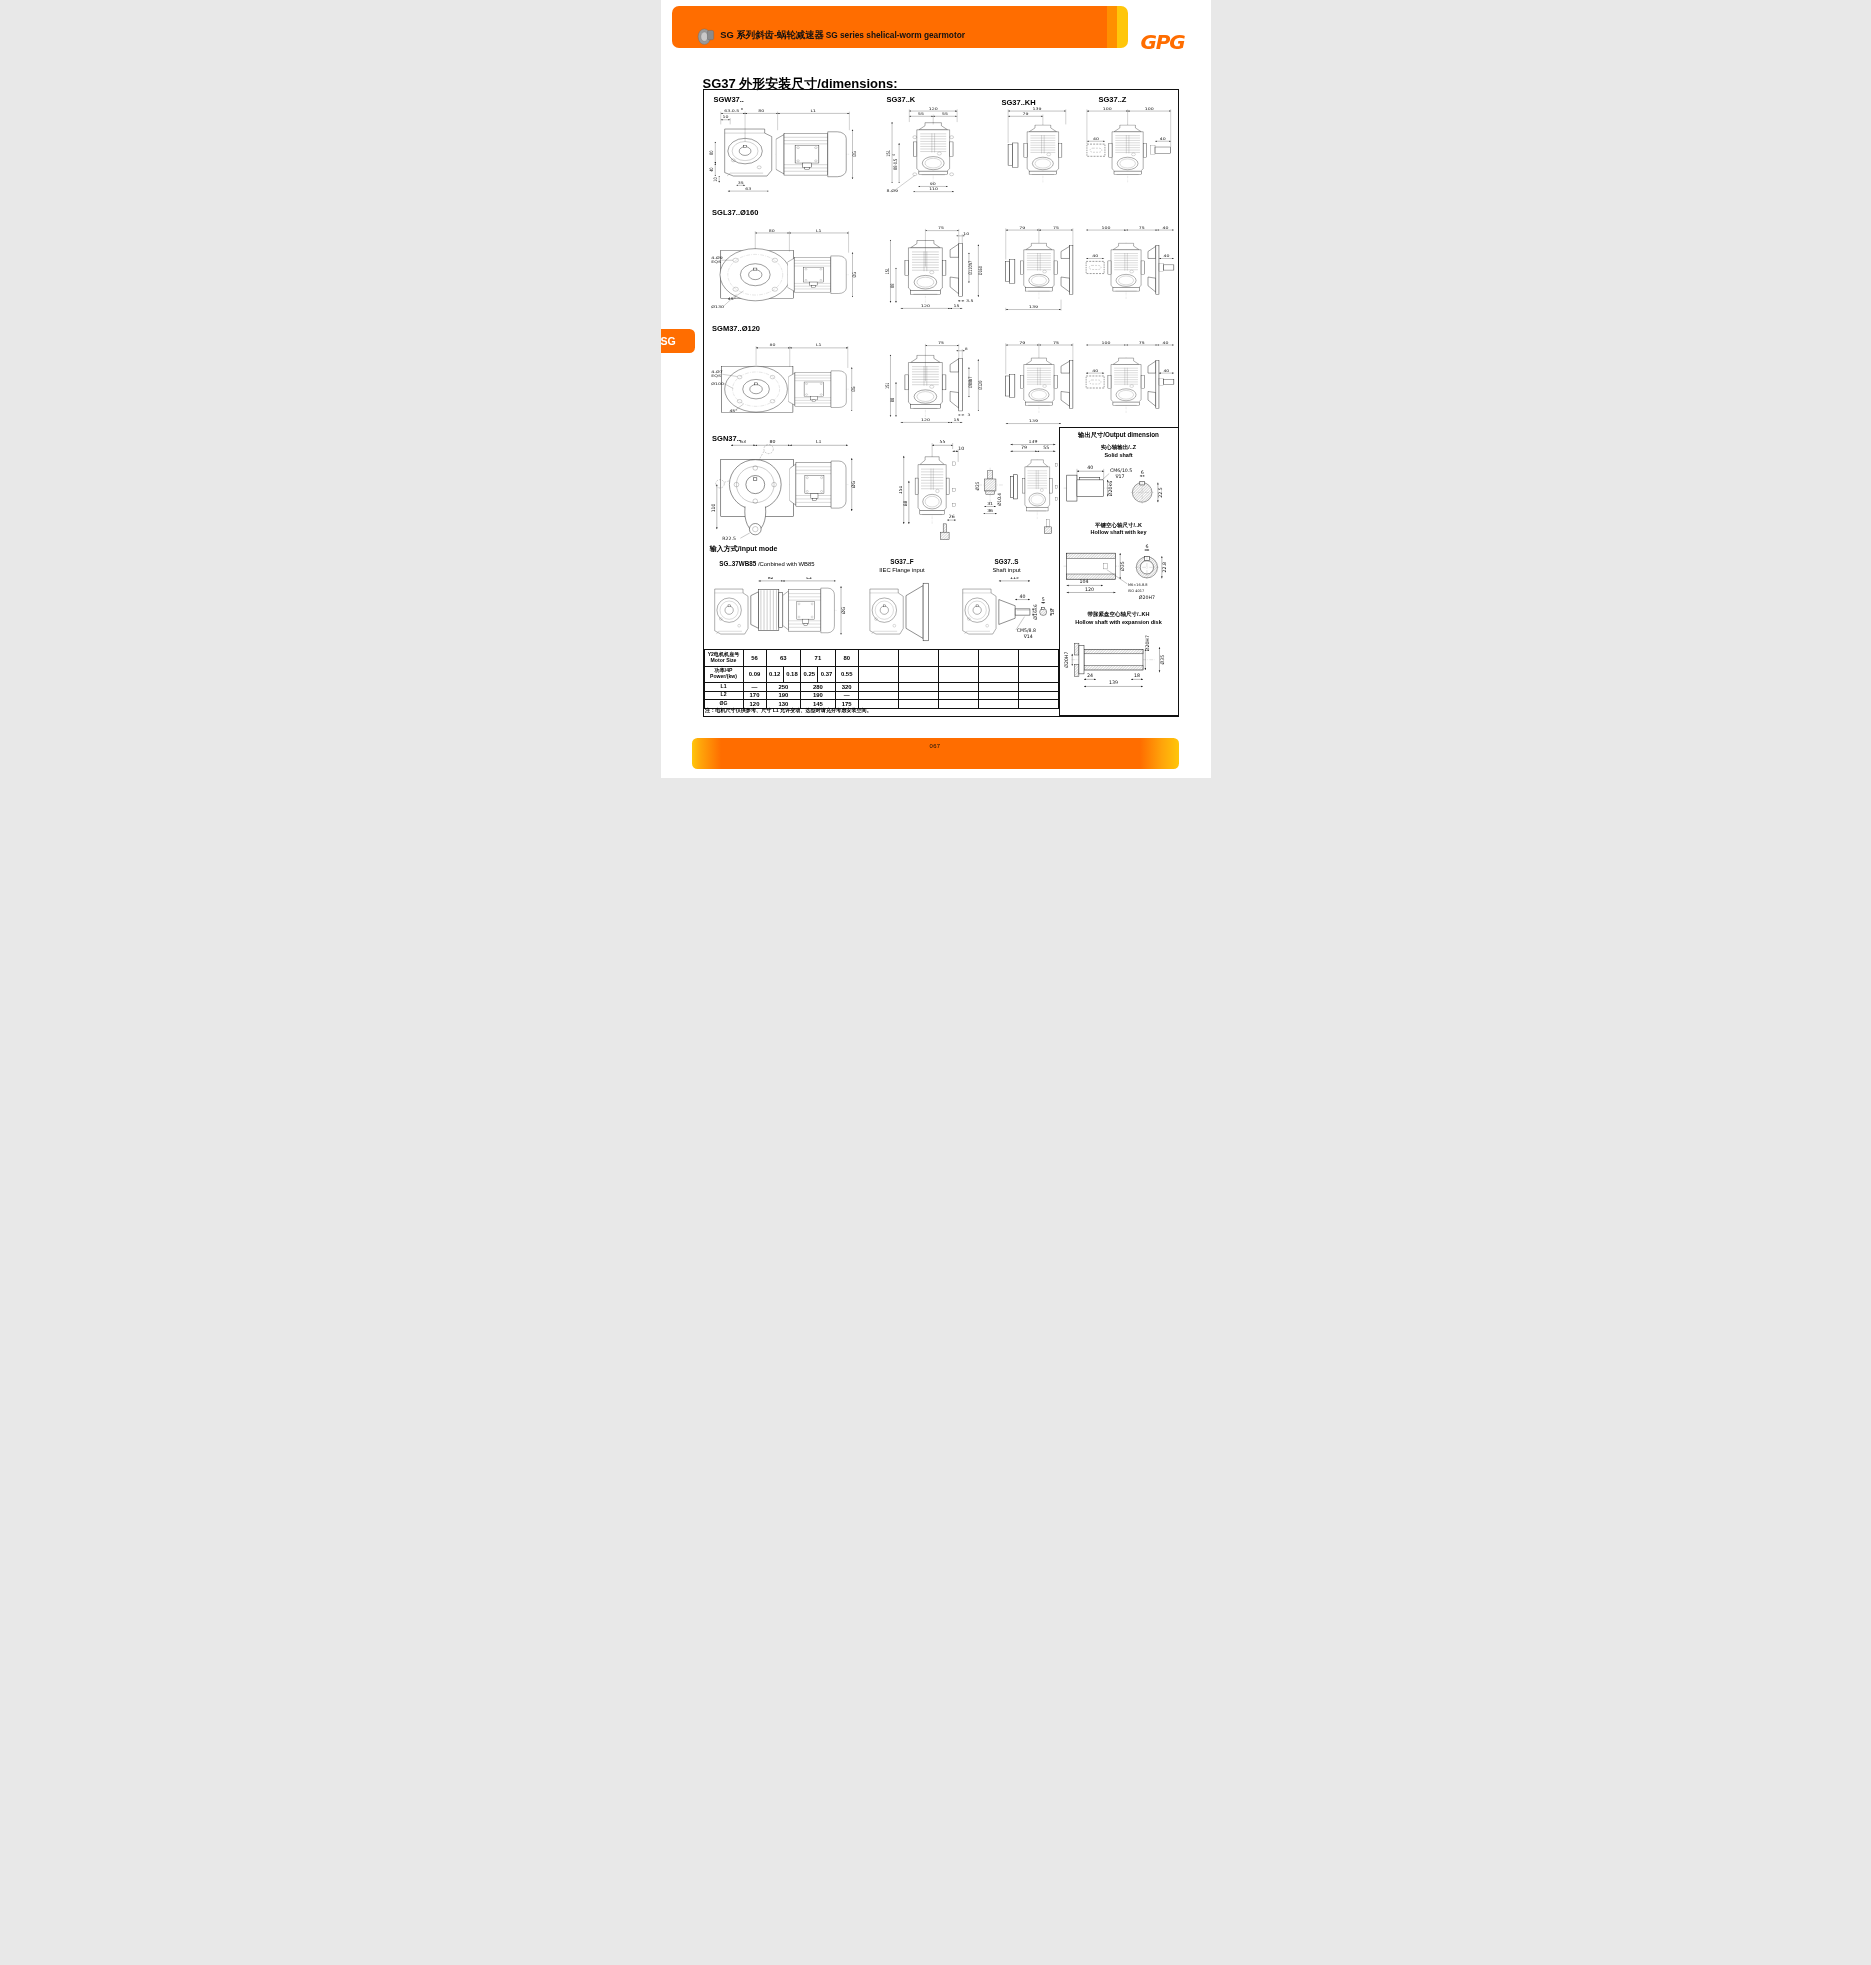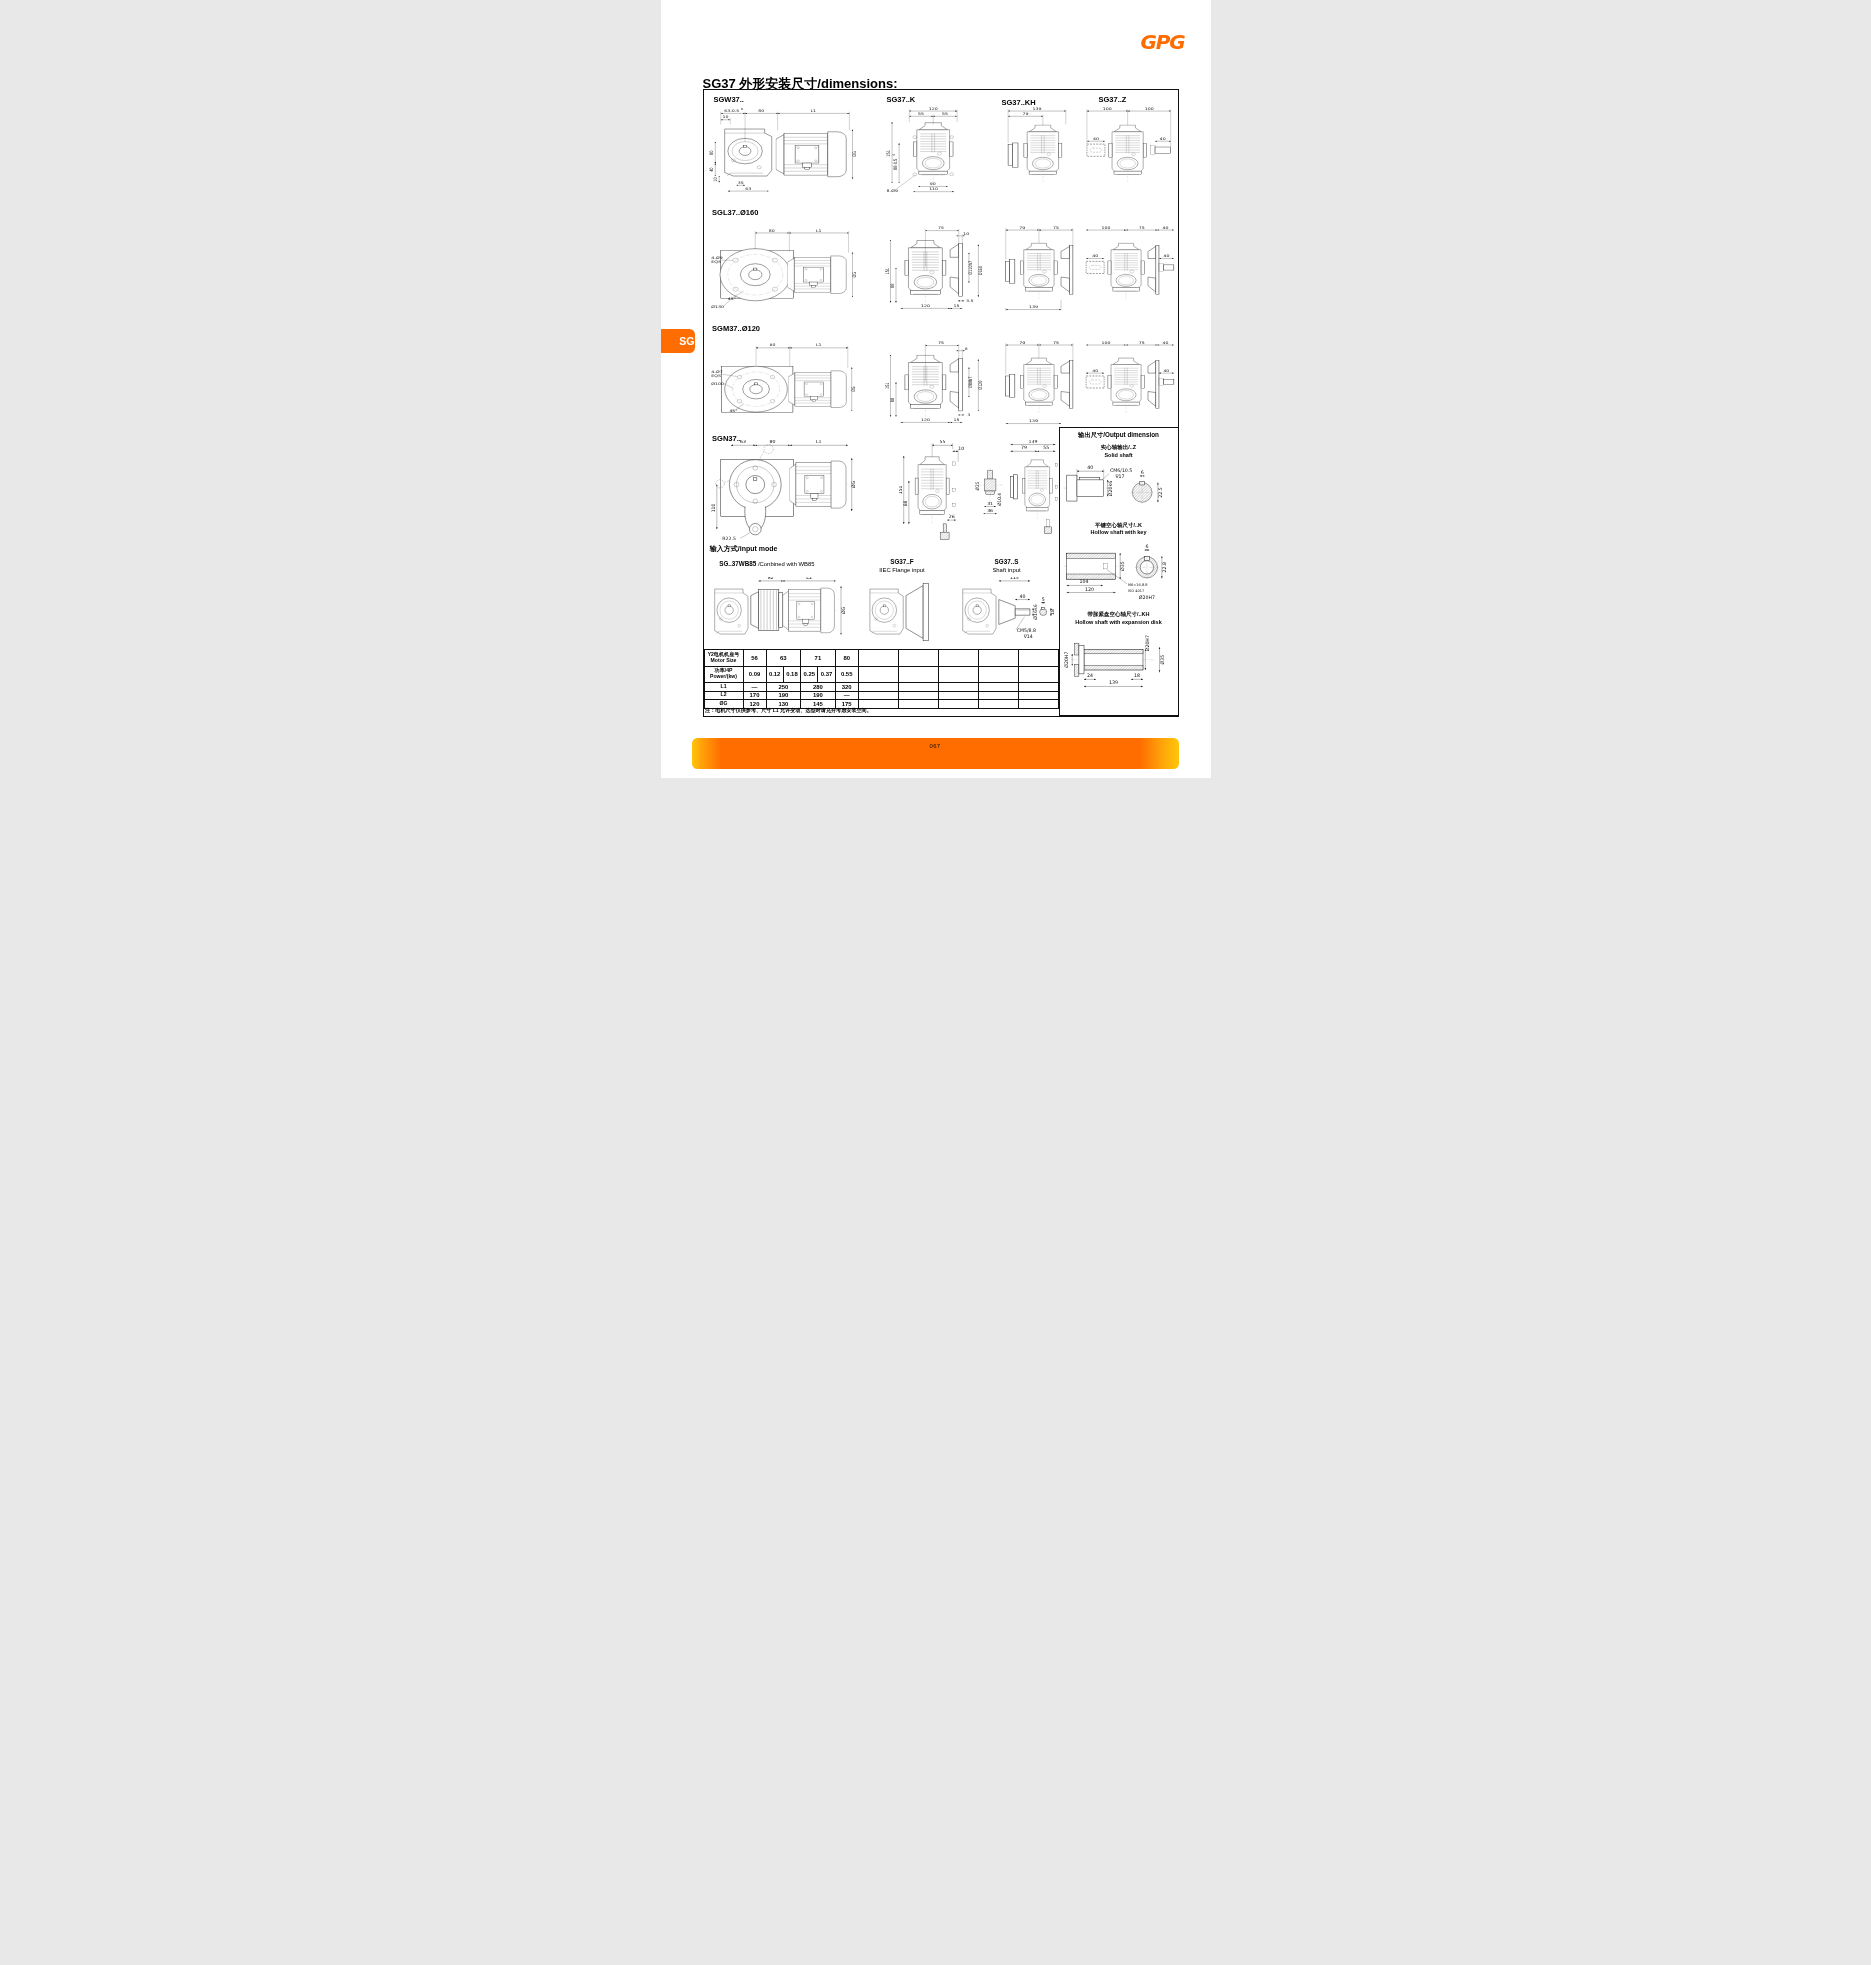--- a/index.html
+++ b/index.html
@@ -41,21 +41,21 @@
   
   .dimtable{position:absolute;left:0;top:559px;border-collapse:collapse;table-layout:fixed;width:355px;}
   .dimtable td{border:0.6px solid #111;text-align:center;vertical-align:middle;padding:0;color:#000;}
   .dimtable .lab{font-weight:bold;font-size:5.1px;line-height:5.9px;}
   .dimtable .val{font-weight:bold;font-size:5.9px;}
   .r1{height:16.5px;} .r2{height:16.5px;} .r3{height:8.6px;}
   .note{position:absolute;left:0;top:617px;width:351px;height:7.9px;font-weight:bold;font-size:5.1px;
     padding:0.4px 1.6px;white-space:nowrap;}
   
   .sgtab{position:absolute;left:0;top:329px;width:34px;height:24.4px;background:#FF6D00;
-    border-radius:0 5.5px 5.5px 0;color:#fff;font-weight:bold;font-size:10.6px;text-align:right;line-height:24.4px;}
+    border-radius:0 5.5px 5.5px 0;color:#fff;font-weight:bold;font-size:10.6px;text-align:left;line-height:24.4px;}
   .footer{position:absolute;left:31px;top:738px;width:487px;height:31px;border-radius:5.5px;
     background:linear-gradient(90deg,#FFC60A 0%,#FFA40A 1.8%,#FF6D00 6%,#FF6D00 92%,#FFA40A 96.5%,#FFC60A 100%);}
   .pagenum{position:absolute;top:4.7px;width:100%;text-align:center;font-size:5.9px;color:#111;letter-spacing:0.4px;}
 </style>
 </head>
 <body>
 
 <svg width="0" height="0" style="position:absolute" aria-hidden="true">
  <defs>
   <marker id="a" viewBox="0 0 10 10" refX="9" refY="5" markerWidth="7" markerHeight="7" orient="auto-start-reverse">
@@ -102,20 +102,28 @@
     <ellipse cx="70" cy="162" rx="32" ry="26" class="ol"></ellipse>
     <ellipse cx="70" cy="162" rx="24" ry="19" class="thin"></ellipse>
     <rect x="28" y="194" width="84" height="14" class="ol"></rect>
     <line x1="36" y1="208" x2="104" y2="208" class="thin"></line>
   </symbol>
  </defs>
 </svg>
 
 <div class="page">
 
+  <div class="header">
+    <svg class="gear-photo" width="21" height="21" viewBox="0 0 54 54">
+      <ellipse cx="24" cy="30" rx="16" ry="20" fill="#9a9a9a" stroke="#666"></ellipse>
+      <ellipse cx="24" cy="30" rx="9" ry="12" fill="#c9c9c9" stroke="#777"></ellipse>
+      <rect x="32" y="14" width="16" height="24" rx="4" fill="#8b8b8b" stroke="#666"></rect>
+    </svg>
+    <div class="header-title"><span class="zh">SG 系列斜齿-蜗轮减速器</span> <span class="en">SG series shelical-worm gearmotor</span></div>
+  </div>
   <div class="gpg-logo">GPG</div>
 
   <div class="page-title">SG37 外形安装尺寸/dimensions:</div>
   <div class="sgtab">SG</div>
 
   <div class="mainbox">
 
     <div class="dlabel" style="left:10px;top:4.7px">SGW37..</div>
     <div class="dlabel" style="left:183px;top:4.7px">SG37..K</div>
     <div class="dlabel" style="left:298px;top:8px">SG37..KH</div>

